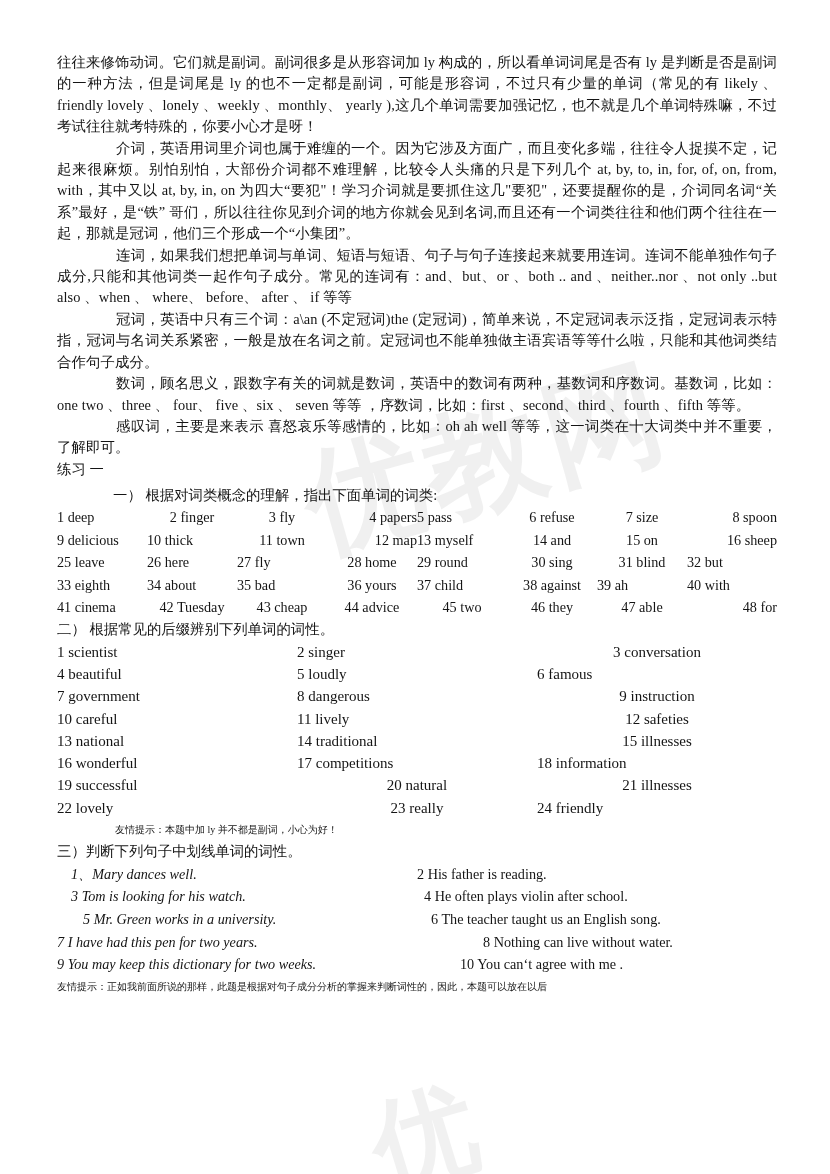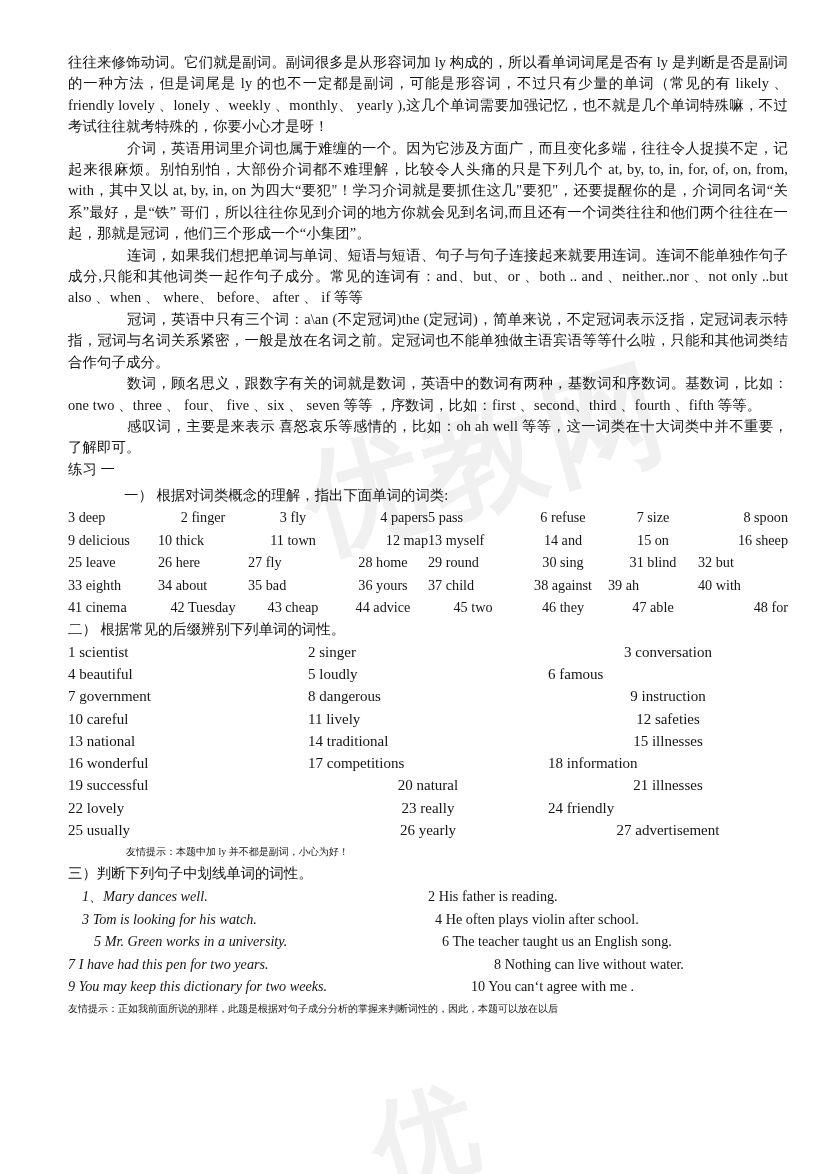--- a/index.html
+++ b/index.html
@@ -45,21 +45,21 @@
     left: 372px;
     top: 1085px;
     font-size: 104px;
     letter-spacing: 4px;
     transform: rotate(-17deg);
     opacity: 0.05;
   }
 
   .content {
     position: absolute;
-    left: 68px;
+    left: 57px;
     top: 52px;
     width: 720px;
   }
 
   
   p.prose {
     margin: 0;
     font-size: 14.4px;
     line-height: 21.4px;
     text-align: justify;
@@ -144,21 +144,21 @@
 
     <p class="label-line pad-1">练习  一</p>
 
     <div class="spacer-sm"></div>
 
     <p class="label-line pad-3">一） 根据对词类概念的理解，指出下面单词的词类:</p>
 
     <table class="wordgrid g8">
       <tbody>
           <tr>
-        <td class="a-l">3 deep</td>
+        <td class="a-l">1 deep</td>
         <td class="a-c">2   finger</td>
         <td class="a-c">3 fly</td>
         <td class="a-r">4 papers</td>
         <td class="a-l">5 pass</td>
         <td class="a-c">6   refuse</td>
         <td class="a-c">7 size</td>
         <td class="a-r">8 spoon</td>
       </tr>
       <tr>
         <td class="a-l">9 delicious</td>
@@ -240,25 +240,20 @@
       <tr>
         <td class="a-l">19 successful</td>
         <td class="a-c">20 natural</td>
         <td class="a-c">21 illnesses</td>
       </tr>
       <tr>
         <td class="a-l">22 lovely</td>
         <td class="a-c">23 really</td>
         <td class="a-l">24 friendly</td>
       </tr>
-      <tr>
-        <td class="a-l">25 usually</td>
-        <td class="a-c">26 yearly</td>
-        <td class="a-c">27 advertisement</td>
-      </tr>
     </tbody>
       </table>
 
     <p class="tip ind">友情提示：本题中加 ly 并不都是副词，小心为好！</p>
 
     <p class="label-line pad-1">三）判断下列句子中划线单词的词性。</p>
 
     <table class="sentgrid">
       <tbody>
           <tr>

